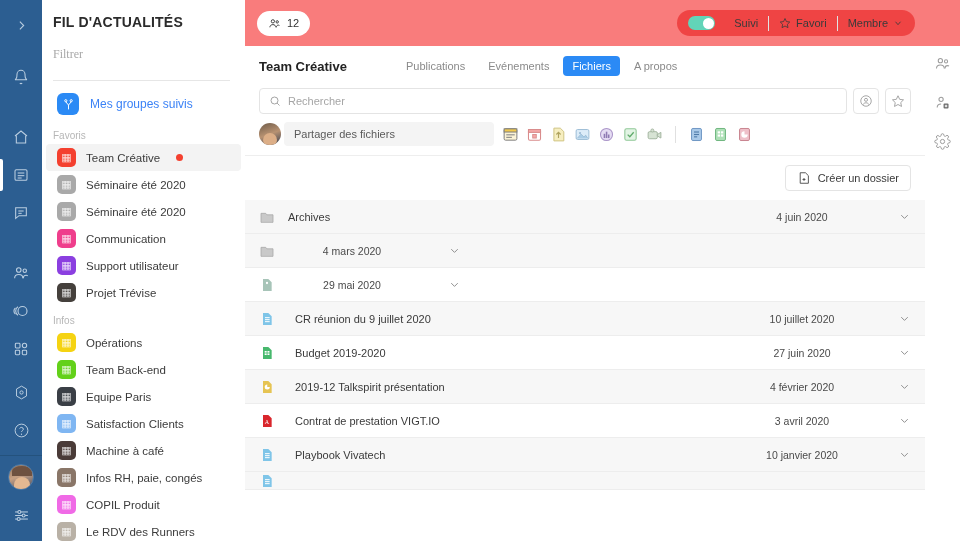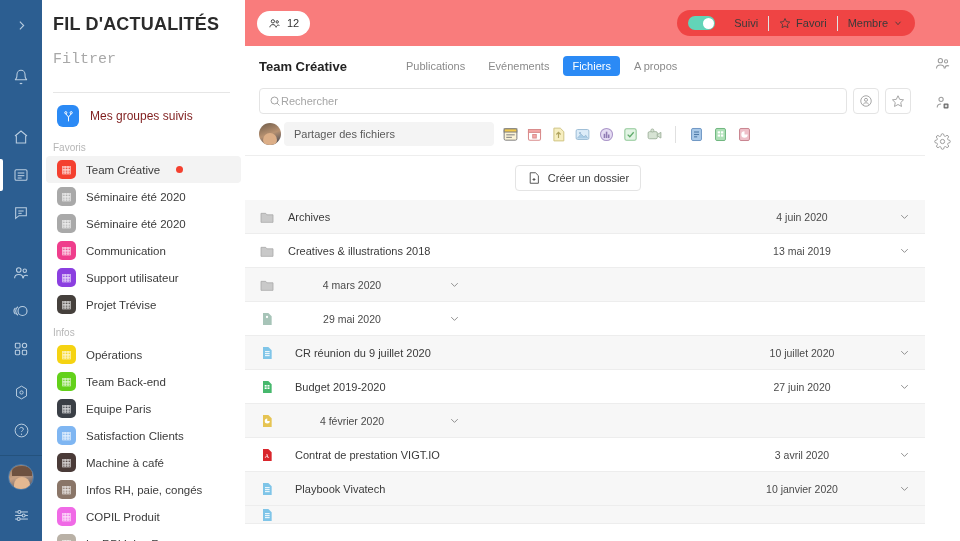--- a/index.html
+++ b/index.html
@@ -53,28 +53,28 @@
     border-radius:50% 50% 0 0; background:#6e5140; z-index:2;
   }
 
   
   .sidebar {
     width: 203px; flex: 0 0 203px; height: 541px;
     background: #ffffff; padding: 0 0 0 0;
     overflow: hidden; position: relative;
   }
   .sb-title {
-    font-size: 18px; font-weight: bold; color: #2b2b2b;
+    font-size: 14px; font-weight: bold; color: #2b2b2b;
     letter-spacing: .2px; padding: 14px 0 0 11px;
   }
   .sb-filter-wrap { padding: 14px 15px 0 11px; }
   .sb-filter {
     width: 100%; border: none; border-bottom: 1px solid #e6e6e6;
-    font-size: 15px; color: #9a9a9a; padding: 0 0 24px 0;
-    font-family: Liberation Mono, monospace; outline: none;
+    font-size: 12px; color: #9a9a9a; padding: 0 0 18px 0;
+    font-family: Liberation Serif, serif; outline: none;
     background: transparent;
   }
   .sb-filter::placeholder { color: #a8a8a8; }
   .sb-section-label {
     font-size: 10px; color: #b6b6b6; padding: 9px 0 3px 11px;
   }
   .sb-item {
     display: flex; align-items: center; gap: 10px;
     height: 27px; padding: 0 8px 0 11px; margin: 0 4px 0 4px;
     border-radius: 4px; cursor: pointer;
@@ -96,21 +96,21 @@
   .sb-dot {
     width: 7px; height: 7px; border-radius: 50%;
     background: #f4402f; margin-left: 6px; flex: 0 0 7px;
   }
   .sb-big {
     display: flex; align-items: center; gap: 11px;
     height: 30px; padding: 0 8px 0 11px; margin: 8px 4px 2px 4px;
     cursor: pointer;
   }
   .sb-big .sb-ico { width: 22px; height: 22px; flex: 0 0 22px; border-radius: 6px; }
-  .sb-big .sb-label { font-size: 12px; color: #7f1d1d; }
+  .sb-big .sb-label { font-size: 12px; color: #3b82f6; }
 
   
   .main {
     flex: 1 1 auto; height: 541px; position: relative;
     background: #ffffff; overflow: hidden;
   }
   .banner {
     height: 46px; background: #f97c7c;
     display: flex; align-items: center; justify-content: space-between;
     padding: 0 10px 0 12px;
@@ -152,21 +152,21 @@
   }
   .tab.active { background: #2b8af5; color: #ffffff; }
 
   .search-row {
     display: flex; align-items: center; gap: 6px;
     padding: 0 14px 0 14px; margin-top: 2px;
   }
   .search-box {
     flex: 1 1 auto; height: 26px; border: 1px solid #e4e4e4;
     border-radius: 4px; display: flex; align-items: center;
-    padding: 0 9px;
+    gap: 7px; padding: 0 9px;
   }
   .search-box input {
     flex: 1; border: none; outline: none; font-size: 11px;
     color: #777; font-family: "Liberation Sans", sans-serif;
   }
   .search-box input::placeholder { color: #a5a5a5; }
   .sq-btn {
     width: 26px; height: 26px; border: 1px solid #e4e4e4; border-radius: 4px;
     display: flex; align-items: center; justify-content: center;
     cursor: pointer; color: #9a9a9a; background: #fff;
@@ -192,21 +192,21 @@
   }
   .tool-icons { display: flex; align-items: center; gap: 5px; margin-left: 4px; }
   .tool-ico {
     width: 19px; height: 19px; border-radius: 3px;
     display: flex; align-items: center; justify-content: center;
     cursor: pointer; font-size: 10px; position: relative;
   }
   .tool-sep { width: 1px; height: 17px; background: #e0e0e0; margin: 0 6px; }
 
   .create-row {
-    display: flex; justify-content: center; align-items: center;
+    display: flex; justify-content: flex-end; align-items: center;
     padding: 9px 14px 9px 0; height: 44px;
   }
   .create-btn {
     display: flex; align-items: center; gap: 7px;
     border: 1px solid #e4e4e4; border-radius: 4px;
     height: 26px; padding: 0 11px; font-size: 11px; color: #3a3a3a;
     cursor: pointer; background: #fff;
   }
 
   .file-list { overflow: hidden; }
@@ -605,34 +605,20 @@
             </svg>
           </div>
           <div class="fr-name">Archives</div>
           <div class="fr-date">4 juin 2020</div>
           <div class="fr-chevron">
             <svg width="13" height="13" viewBox="0 0 24 24" fill="none" stroke="currentColor" stroke-width="1.8">
               <polyline points="6 9.5 12 15.5 18 9.5"></polyline>
             </svg>
           </div>
         </div>
-        <div class="file-row plain">
-          <div class="fr-icon">
-            <svg width="16" height="16" viewBox="0 0 24 24">
-              <path d="M3 6.5h7l1.8 2.2H21V20H3z" fill="#c9c9c9" stroke="#a8a8a8" stroke-width="1.2"></path>
-            </svg>
-          </div>
-          <div class="fr-name">Creatives &amp; illustrations 2018</div>
-          <div class="fr-date">13 mai 2019</div>
-          <div class="fr-chevron">
-            <svg width="13" height="13" viewBox="0 0 24 24" fill="none" stroke="currentColor" stroke-width="1.8">
-              <polyline points="6 9.5 12 15.5 18 9.5"></polyline>
-            </svg>
-          </div>
-        </div>
         <div class="file-row alt">
           <div class="fr-icon">
             <svg width="16" height="16" viewBox="0 0 24 24">
               <path d="M3 6.5h7l1.8 2.2H21V20H3z" fill="#c9c9c9" stroke="#a8a8a8" stroke-width="1.2"></path>
             </svg>
           </div>
           <div class="fr-date">4 mars 2020</div>
           <div class="fr-chevron">
             <svg width="13" height="13" viewBox="0 0 24 24" fill="none" stroke="currentColor" stroke-width="1.8">
               <polyline points="6 9.5 12 15.5 18 9.5"></polyline>
@@ -688,20 +674,21 @@
             </svg>
           </div>
         </div>
         <div class="file-row alt">
           <div class="fr-icon">
             <svg width="16" height="16" viewBox="0 0 24 24">
               <path d="M6 3h8l5 5v13H6z" fill="#e6c453"></path>
               <path d="M12.4 8.2a3.8 3.8 0 1 0 3.8 3.8h-3.8z" fill="#fff"></path>
             </svg>
           </div>
+          <div class="fr-name indented">2019-12 Talkspirit présentation</div>
           <div class="fr-date">4 février 2020</div>
           <div class="fr-chevron">
             <svg width="13" height="13" viewBox="0 0 24 24" fill="none" stroke="currentColor" stroke-width="1.8">
               <polyline points="6 9.5 12 15.5 18 9.5"></polyline>
             </svg>
           </div>
         </div>
         <div class="file-row plain">
           <div class="fr-icon">
             <svg width="16" height="16" viewBox="0 0 24 24">

